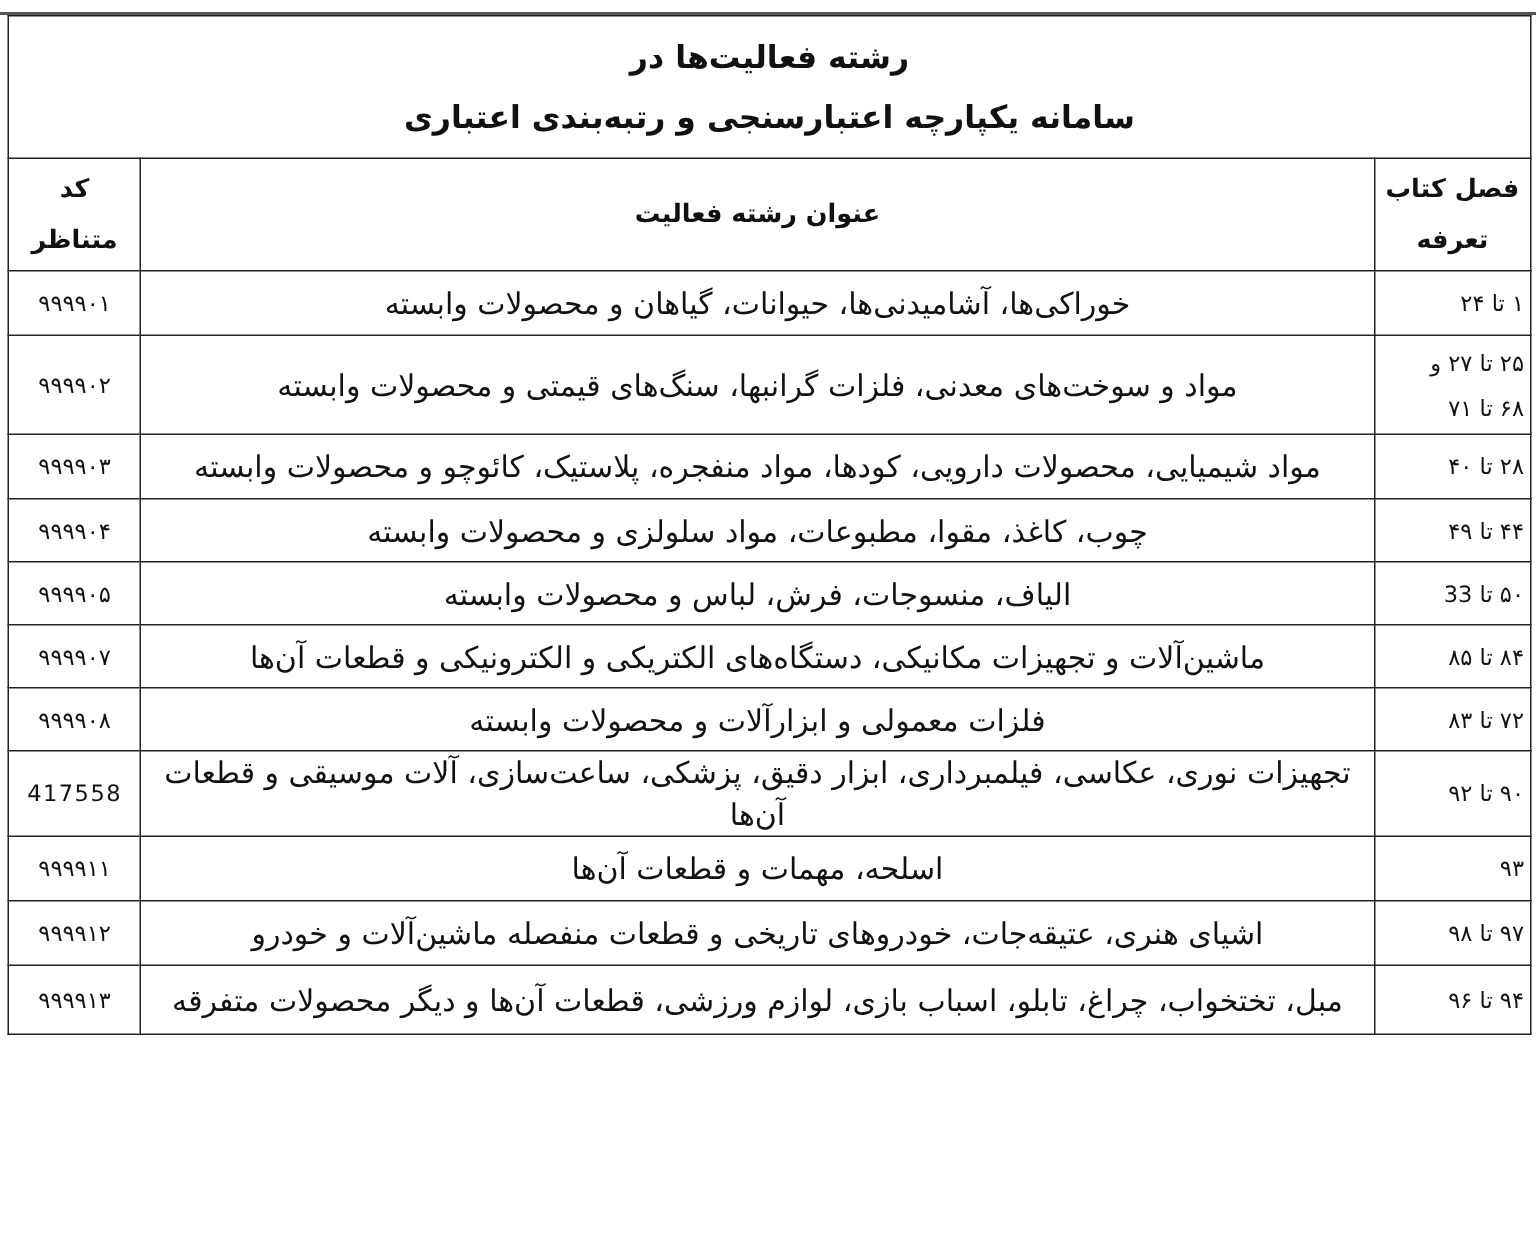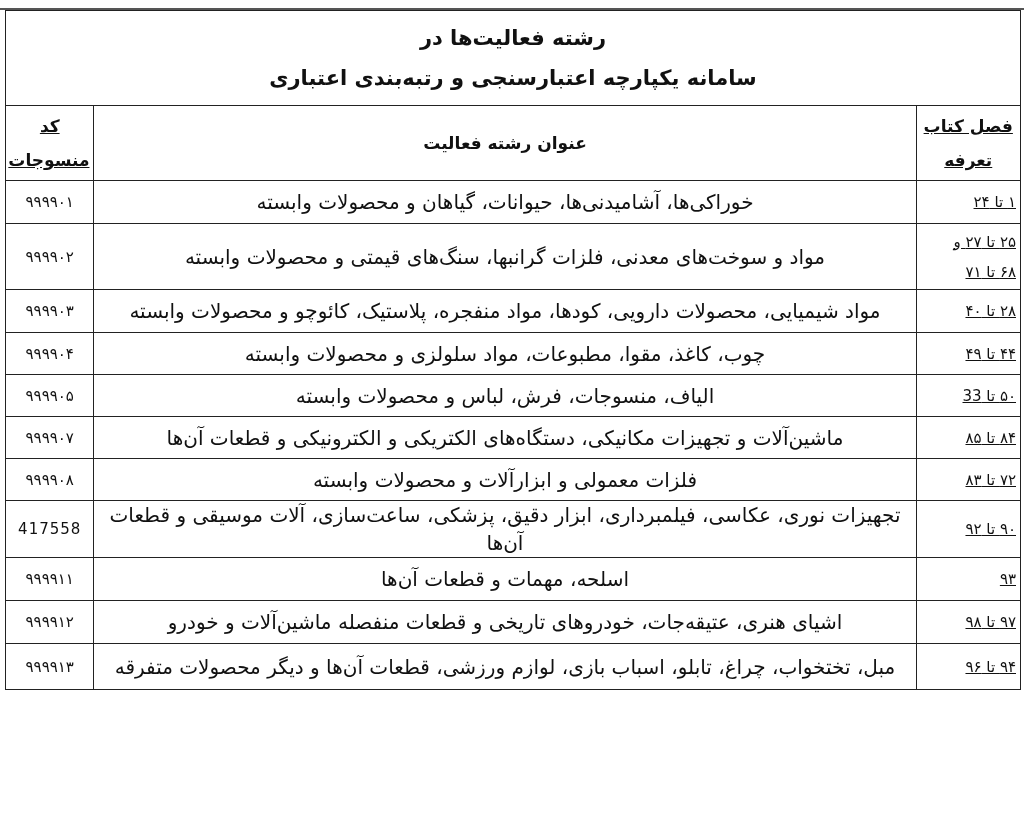--- a/index.html
+++ b/index.html
@@ -62,21 +62,21 @@
     }
     .data-row td.code {
       font-size: 15px;
       letter-spacing: 1px;
     }
     .data-row td.chapter {
       font-size: 15px;
       line-height: 30px;
       text-align: right;
     }
-    .chapter-line { display: block; text-decoration: underline; }
+    .chapter-line { display: block; }
   </style>
 </head>
 <body>
 
 <div class="top-rule"></div>
 
 <table class="activity-table">
   <colgroup>
     <col class="col-chapter">
     <col class="col-title">
@@ -90,21 +90,21 @@
       </td>
     </tr>
     <tr class="head-row">
       <th>
         <span class="chapter-line">فصل کتاب</span>
         <span class="chapter-line">تعرفه</span>
       </th>
       <th>عنوان رشته فعالیت</th>
       <th>
         <span class="chapter-line">کد</span>
-        <span class="chapter-line">منسوجات</span>
+        <span class="chapter-line">متناظر</span>
       </th>
     </tr>
   <tr class="data-row" style="height: 43px;">
         <td class="chapter">
           <span class="chapter-line">۱ تا ۲۴</span>
         </td>
         <td class="title">خوراکی‌ها، آشامیدنی‌ها، حیوانات، گیاهان و محصولات وابسته</td>
         <td class="code">۹۹۹۹۰۱</td>
       </tr>
       <tr class="data-row" style="height: 66px;">

